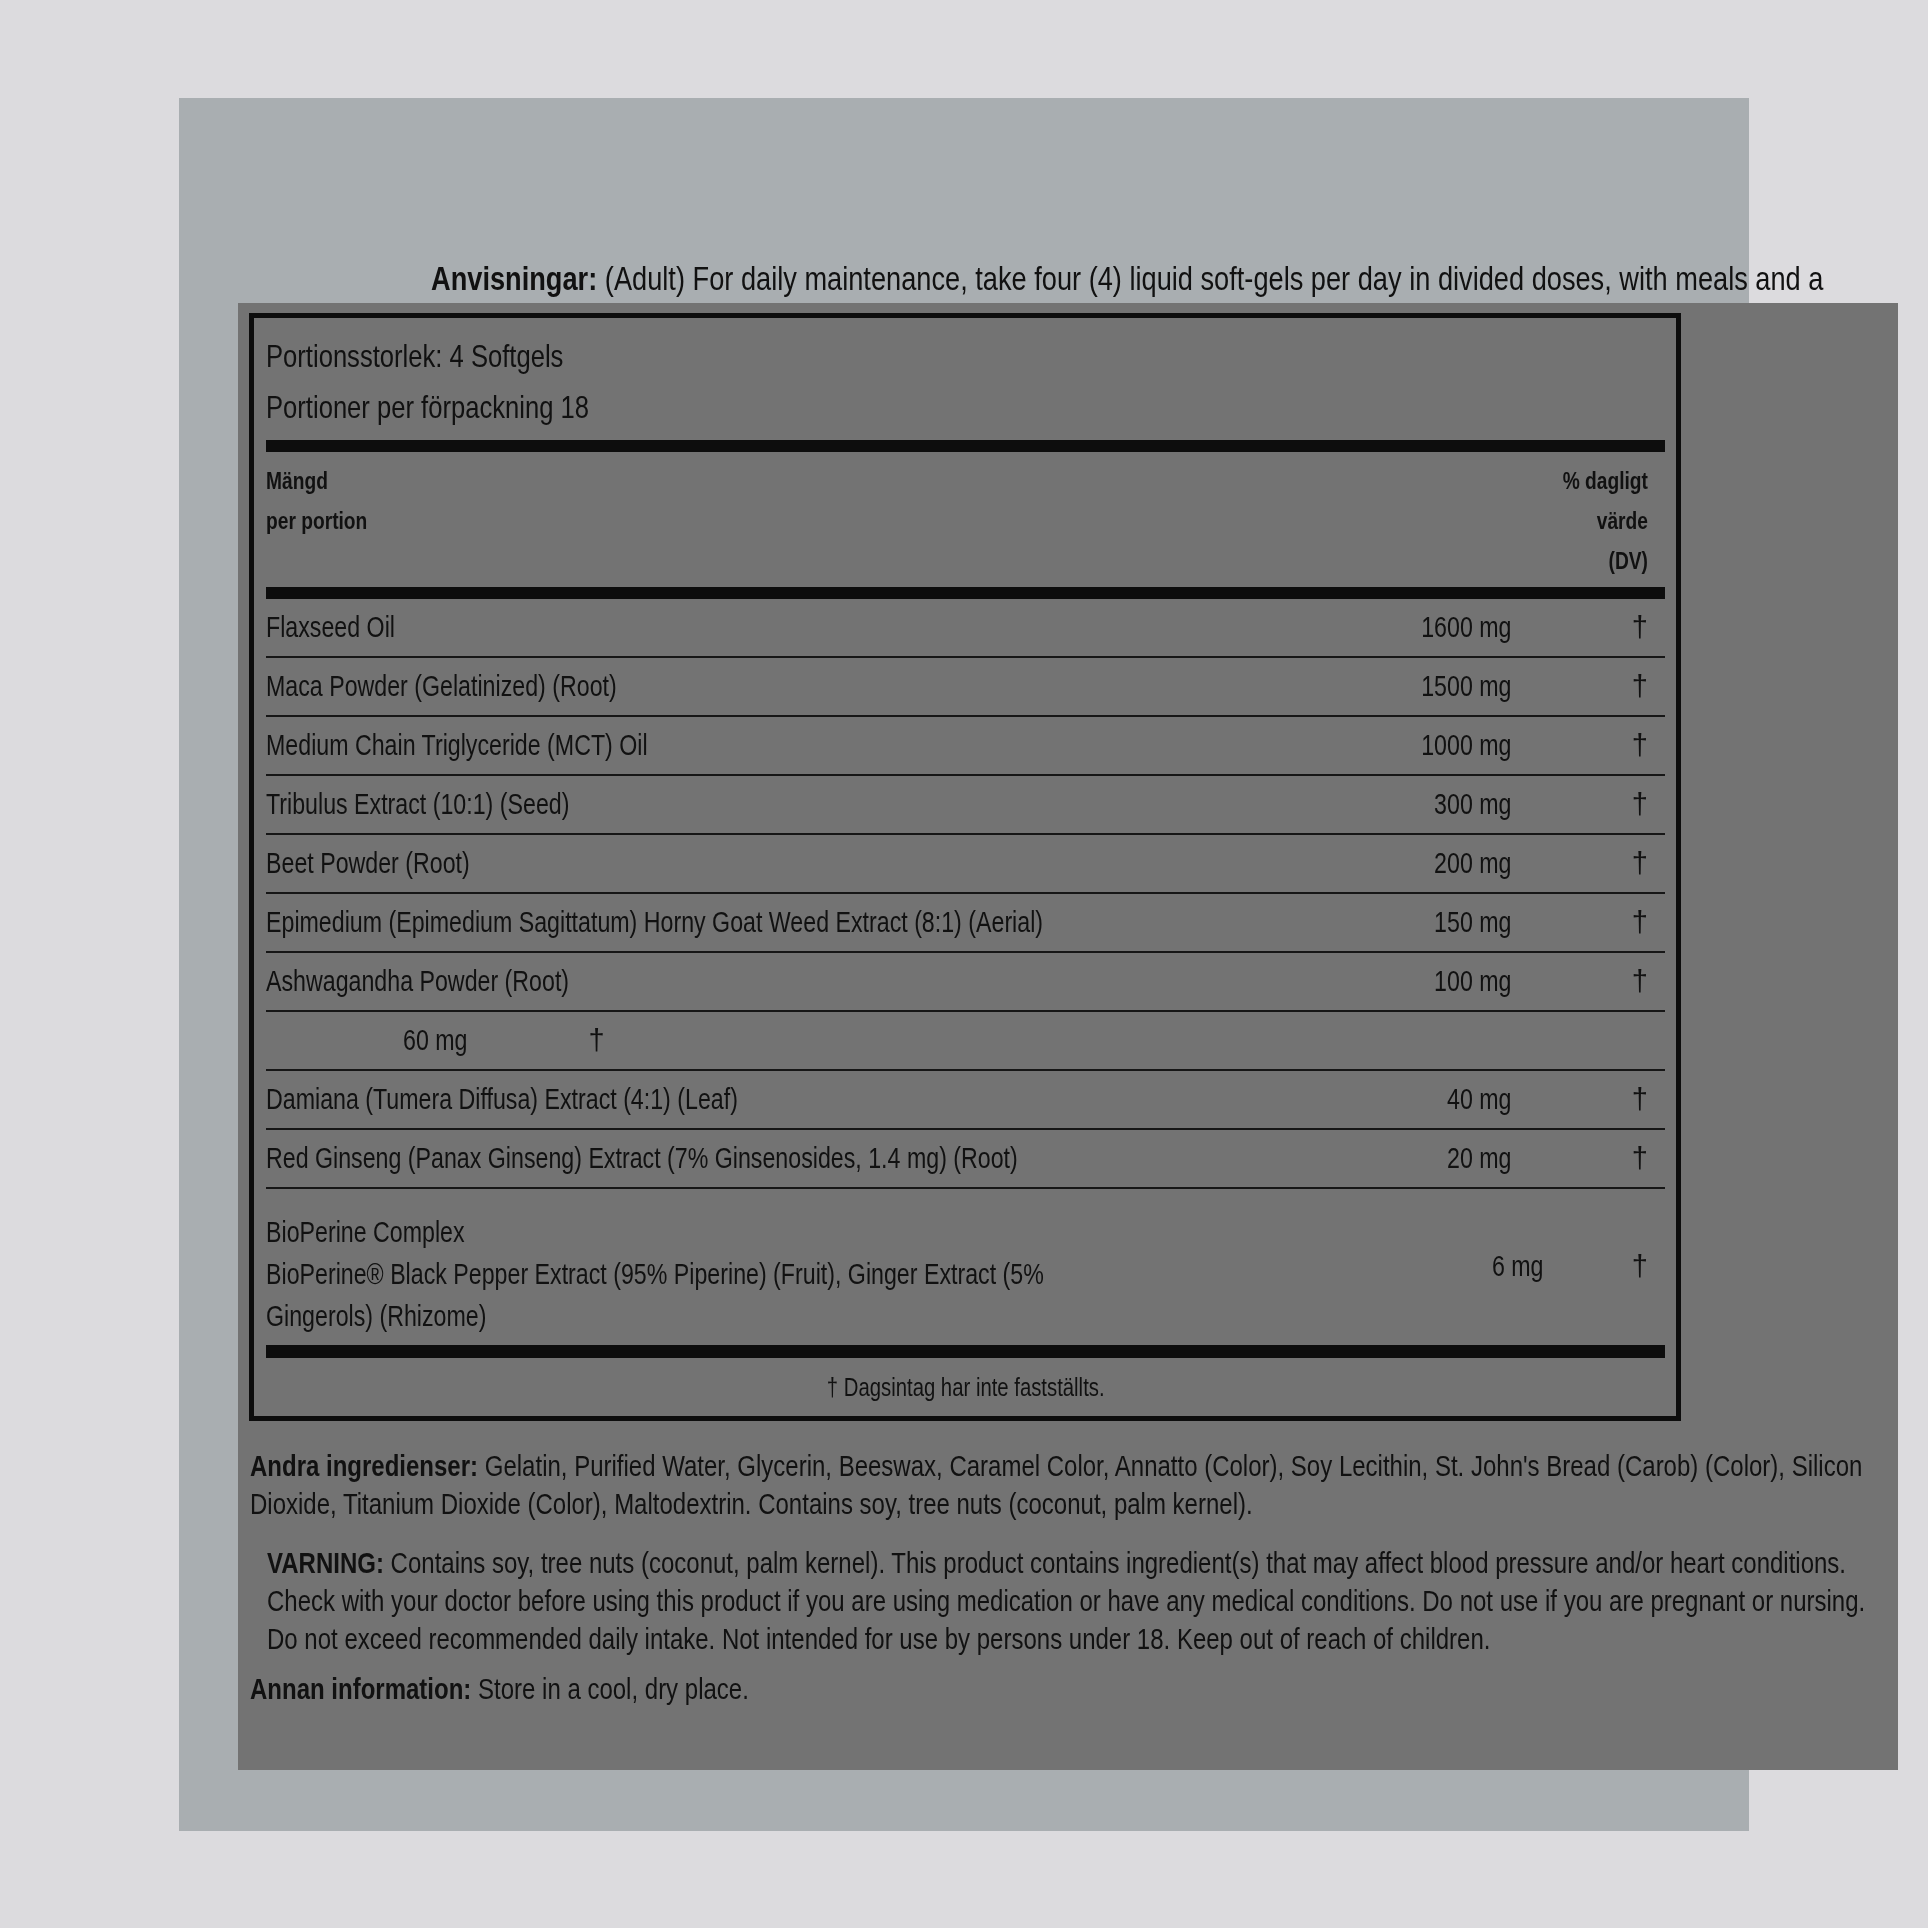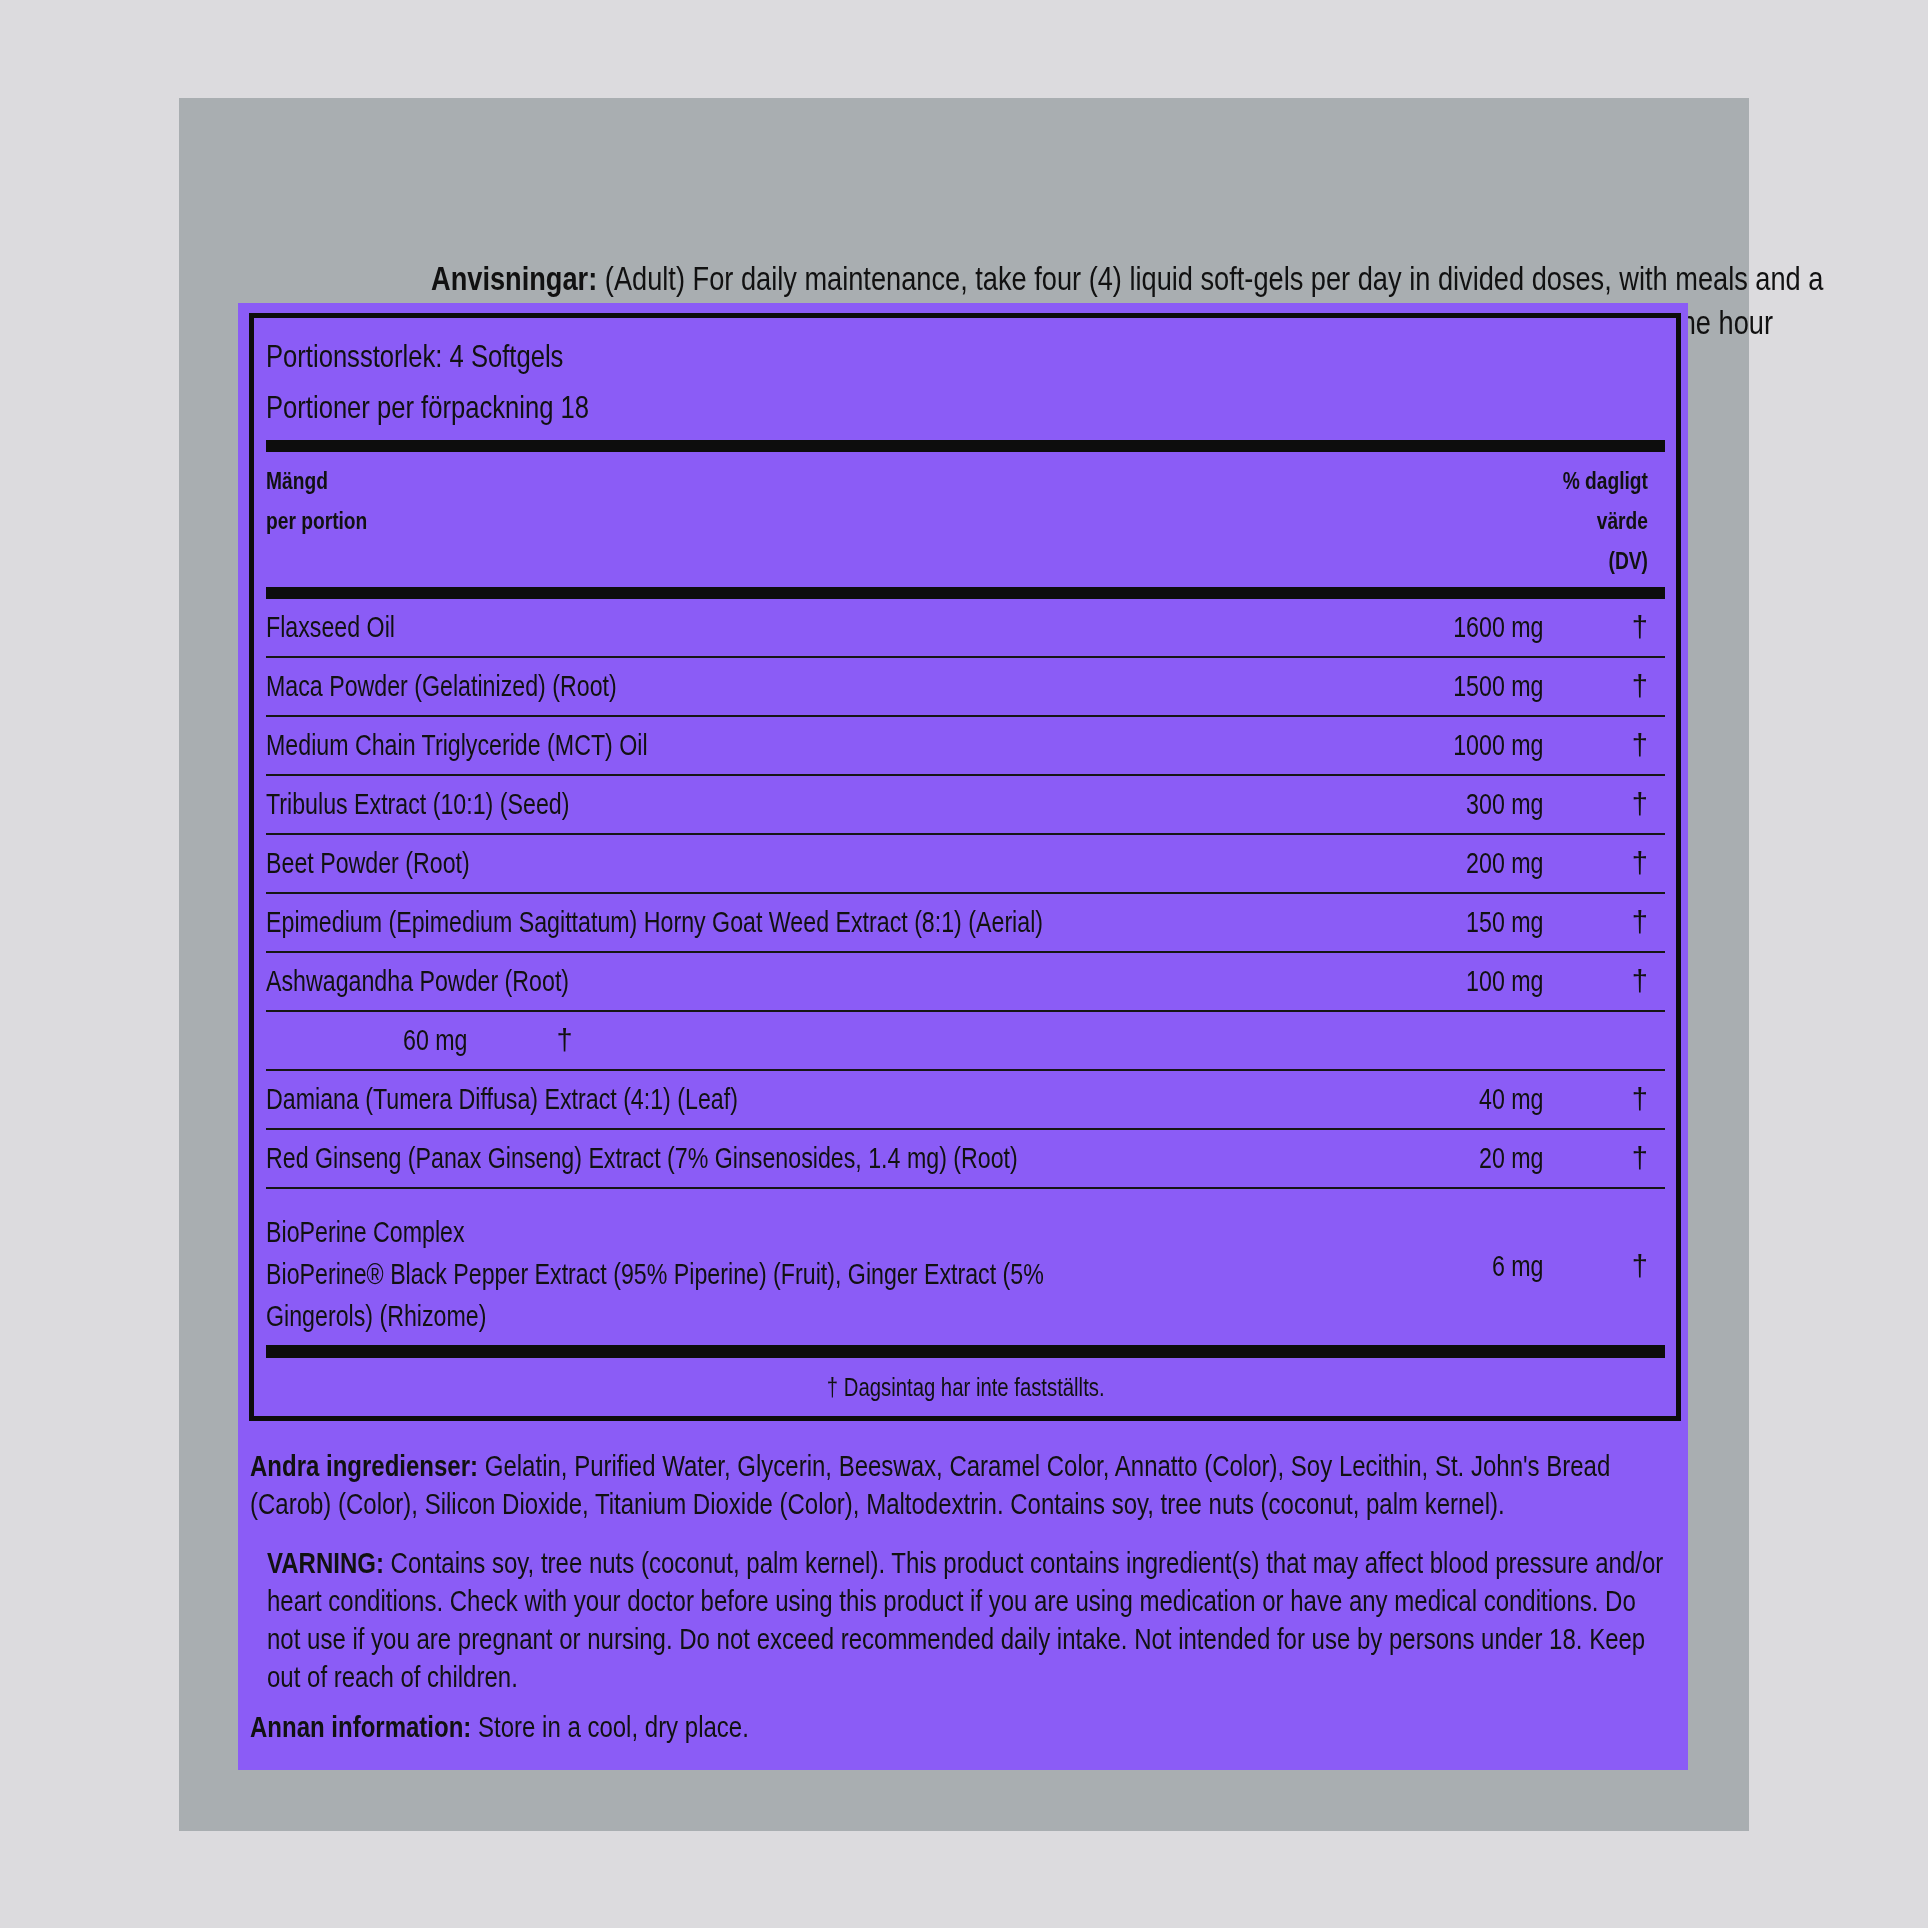--- a/index.html
+++ b/index.html
@@ -19,38 +19,38 @@
   .cxr{transform:scaleX(.80);transform-origin:100% 0;width:125%;margin-left:-25%;text-align:right;}
   .nw{white-space:nowrap;}
 
   .directions{
     position:absolute;left:252px;top:158px;width:1412px;
     font-size:34px;line-height:44px;
   }
   .lbl{font-weight:bold;margin-right:.28em;}
 
   .whitebox{
-    position:absolute;left:238px;top:303px;width:1450px;height:1467px;
-    background:#8b5cf6;
+    position:absolute;left:238px;top:303px;width:1660px;height:1467px;
+    background:#737373;
   }
   .facts{
     margin:10.4px 0 0 11.3px;width:1432px;box-sizing:border-box;
     border:5.6px solid #0d0d0d;
     padding:0 11.3px 13px 11.3px;
   }
   .serving{font-size:32px;line-height:51px;}
   .serving:first-child{margin-top:13px;}
   .bar{height:12.2px;background:#0d0d0d;}
   .bar-1{margin-top:6.6px;}
   .bar-2{margin-top:6.6px;}
   .bar-3{margin-top:0.9px;}
   .hdr{display:flex;align-items:flex-start;margin-top:8.5px;font-weight:bold;font-size:24px;line-height:40px;}
   .hdrL{flex:1;}
   .hdrR{width:301px;padding-right:17px;box-sizing:border-box;}
-  .frow{display:flex;align-items:center;height:59px;box-sizing:border-box;border-bottom:2.8px solid #161616;font-size:29px;}
+  .frow{display:flex;align-items:center;height:59px;box-sizing:border-box;border-bottom:2.8px solid #161616;font-size:29px;gap:32px;}
   .frow .name{flex:1;}
   .amt{width:202px;text-align:right;}
   .dvc{width:122px;text-align:right;padding-right:17px;box-sizing:border-box;}
   .frow-multi{display:flex;align-items:center;border-bottom:none;height:auto;padding:5.6px 0 7.5px 0;font-size:29px;}
   .frow-multi .name{flex:1;line-height:42px;margin-top:16px;}
   .footnote{font-size:25.4px;line-height:32px;margin-top:13px;text-align:center;}
 
   .bottom{padding:0 21.7px 0 12.2px;font-size:30px;line-height:38px;}
   .para-other{margin-top:26px;}
   .para-warning{margin-top:21px;margin-left:17px;}

